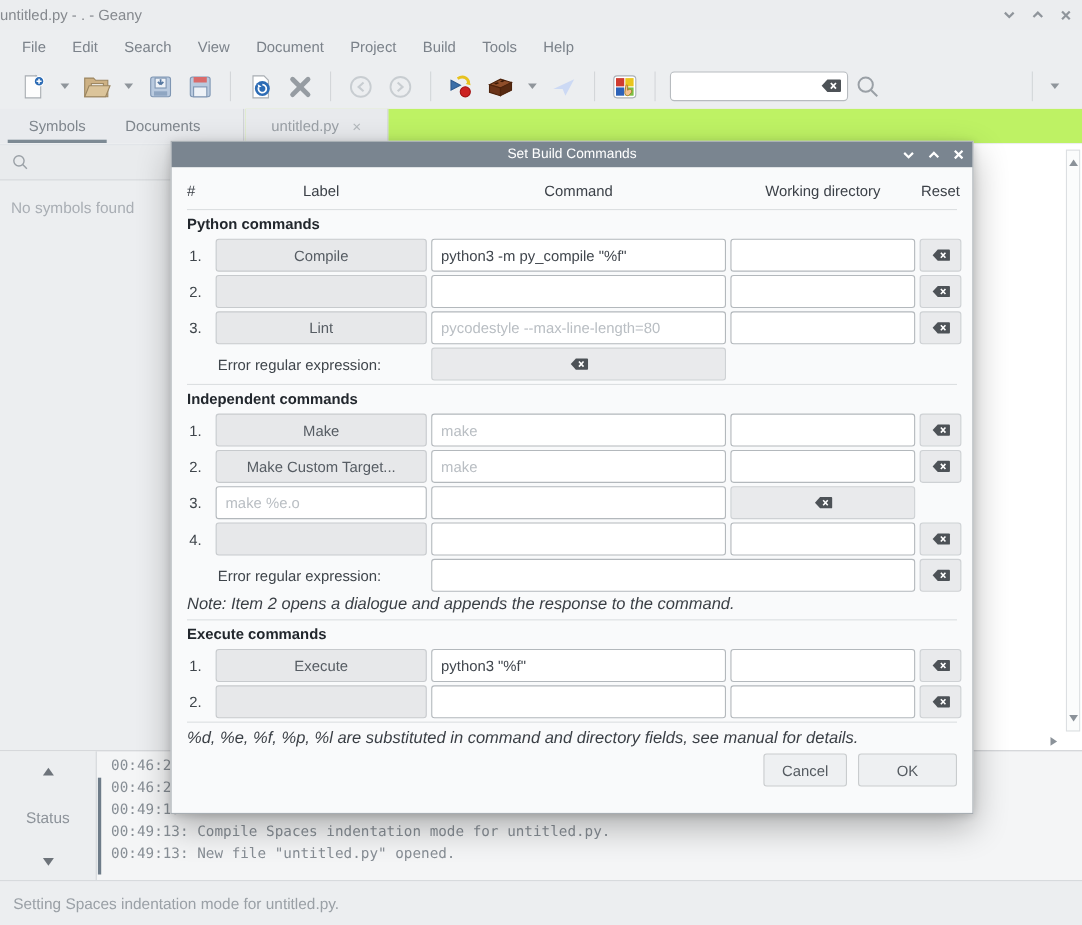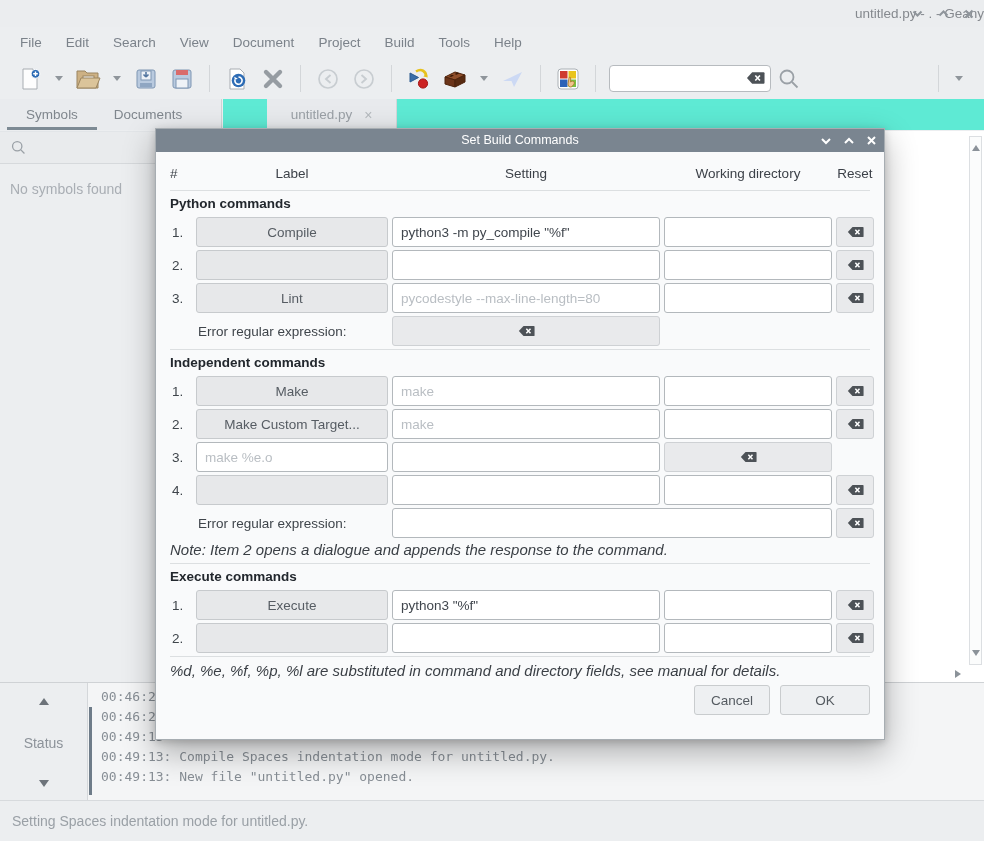--- a/index.html
+++ b/index.html
@@ -3,21 +3,21 @@
 <meta charset="utf-8">
 <style>
   * { margin:0; padding:0; box-sizing:border-box; }
   html,body { width:984px; height:841px; }
   body {
     font-family:"Liberation Sans",sans-serif;
     background:#eceef0; color:#40464d;
     position:relative; overflow:hidden;
   }
   
-  .titlebar { height:27px; background:#ebedef; text-align:right; line-height:27px;
+  .titlebar { height:27px; background:#ebedef; text-align:left; line-height:27px;
     font-size:13.5px; color:#85898e; position:relative; }
   .win-controls { position:absolute; right:10px; top:0; height:27px; display:flex; align-items:center; gap:15px; }
   .win-controls svg { display:block; }
 
   .menubar { height:31px; display:flex; align-items:center; padding-left:8px; font-size:13.5px; color:#7b828a; }
   .menu-item { padding:0 12px; cursor:default; }
 
   .toolbar { height:41px; display:flex; align-items:center; padding-left:12px; }
   .tbtn { width:36px; height:32px; display:flex; align-items:center; justify-content:center; }
   .tsep { width:1px; height:27px; background:#d3d6d9; margin:0 9px; }
@@ -28,21 +28,21 @@
     padding:0 30px 0 8px; font:13px "Liberation Sans",sans-serif; color:#40464d; }
   .tsearch-clear { position:absolute; right:6px; top:6px; }
   .toolbar-right { margin-left:auto; margin-right:14px; display:flex; align-items:center; }
 
   
   .tabs-row { position:absolute; top:99px; left:0; width:984px; height:31px; border-bottom:1px solid #d8dbde; }
   .side-tabs { position:absolute; left:0; top:0; width:222px; height:31px; background:#e9ebee;
     border-right:1px solid #cfd2d5; display:flex; padding-left:7px; }
   .side-tab { width:90px; text-align:center; line-height:31px; font-size:13.5px; color:#7f868d; position:relative; margin-right:6px; }
   .side-tab.active::after { content:""; position:absolute; left:0; right:0; bottom:0; height:3px; background:#7d8a94; }
-  .edit-tabs { position:absolute; left:223px; top:0; right:0; height:31px; background:#5eead4; display:flex;padding-left:44px; }
+  .edit-tabs { position:absolute; left:223px; top:0; right:0; height:31px; background:#bef264; display:flex; }
   .edit-tab { width:130px; height:31px; background:#e8eaed; border-right:1px solid #d4d7da;
     display:flex; align-items:center; justify-content:center; gap:12px; font-size:13.5px; color:#9aa0a6; }
   .edit-tab .closex { color:#b4b9bd; font-size:14px; }
 
   
   .sidebar { position:absolute; top:131px; left:0; width:222px; height:551px; background:#eceef0;
     border-right:1px solid #cfd2d5; }
   .symbol-search { height:33px; background:#e9ebed; border-top:1px solid #e2e5e8; border-bottom:1px solid #d6d9dc;
     display:flex; align-items:center; padding-left:10px; }
   .no-symbols { margin:17px 0 0 10px; font-size:14px; color:#a9aeb4; }
@@ -323,21 +323,21 @@
             <path d="M1 1 L8 8 M8 1 L1 8" stroke="#fff" stroke-width="2"></path>
           </svg>
       </span>
     </div>
   </div>
 
   <div class="dialog-body">
     <div class="drow dheader">
       <span class="h-num">#</span>
       <span class="h-label">Label</span>
-      <span class="h-cmd">Setting</span>
+      <span class="h-cmd">Command</span>
       <span class="h-wd">Working directory</span>
       <span class="h-reset">Reset</span>
     </div>
     <hr class="dsep">
 
     <div class="sect">Python commands</div>
 
     <div class="drow">
       <span class="rownum">1.</span>
       <div class="lbl-btn">Compile</div>

